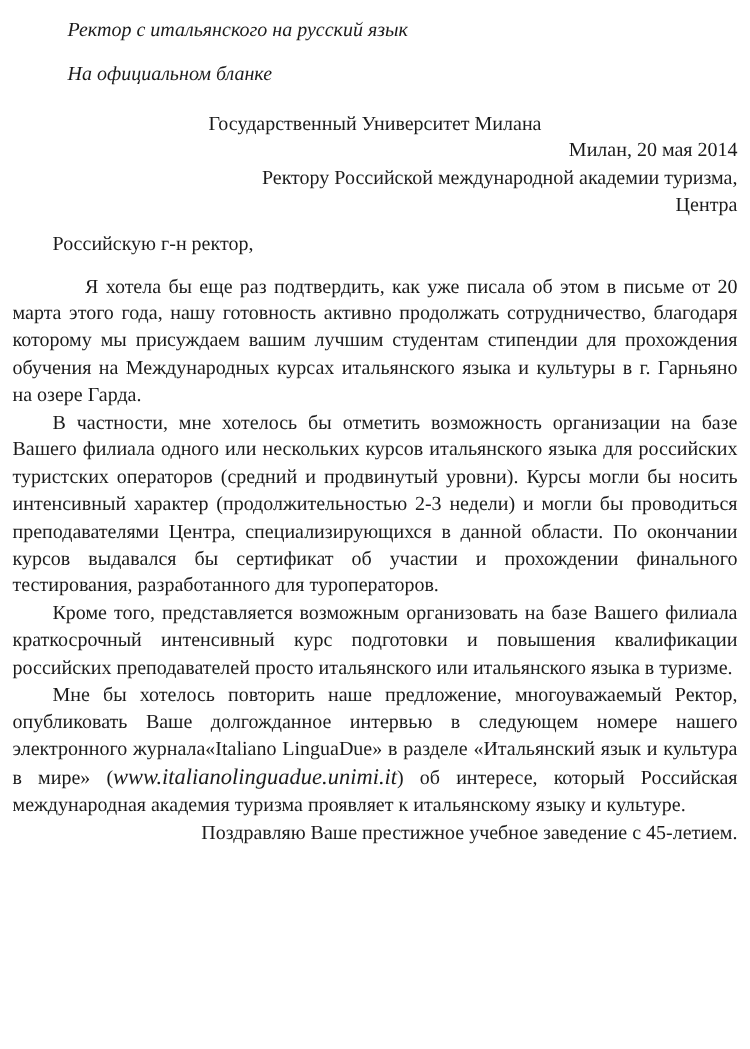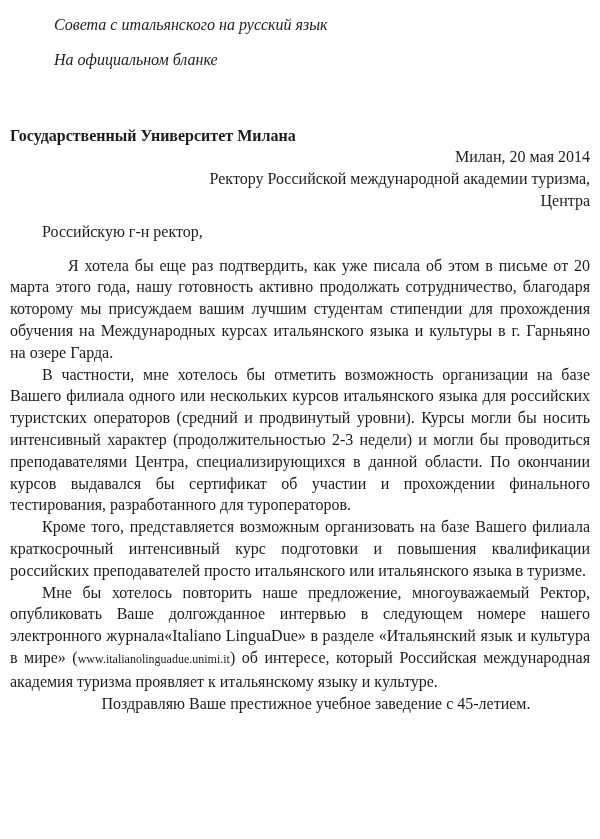--- a/index.html
+++ b/index.html
@@ -11,36 +11,36 @@
     padding: 14px 10px 0 10px;
     background: #ffffff;
     color: #1b1b1b;
     font-family: "Liberation Serif", "DejaVu Serif", serif;
     font-size: 16px;
     line-height: 21.8px;
     overflow: hidden;
   }
   .note { font-style: italic; margin-left: 44px; }
   .note-line2 { margin-top: 13px; }
-  .letterhead { margin-top: 54px; font-weight: bold; }
+  .letterhead { text-align: center; margin-top: 18px; }
   .dateline { text-align: right; }
   .salutation { margin-top: 9px; text-indent: 32px; }
   .body-block { margin-top: 12px; }
   .body-block p { margin: 0; text-align: justify; text-indent: 32px; }
   .body-block p.deep-indent { text-indent: 58px; }
-  .body-block p.closing-line { text-align: center; }
-  .url-small { font-size: 12px; }
+  .body-block p.closing-line { text-align: right; }
+  .url-small { font-size: 18px; font-style: italic; }
 </style>
 </head>
 <body>
 
 <div class="page">
 
   <div class="note">
-    <div>Совета с итальянского на русский язык</div>
+    <div>Ректор с итальянского на русский язык</div>
     <div class="note-line2">На официальном бланке</div>
   </div>
 
   <div class="letterhead">
     <div>Государственный Университет Милана</div>
   </div>
 
   <div class="dateline">
     <div>Милан, 20 мая 2014</div>
     <div>Ректору Российской международной академии туризма,</div>

